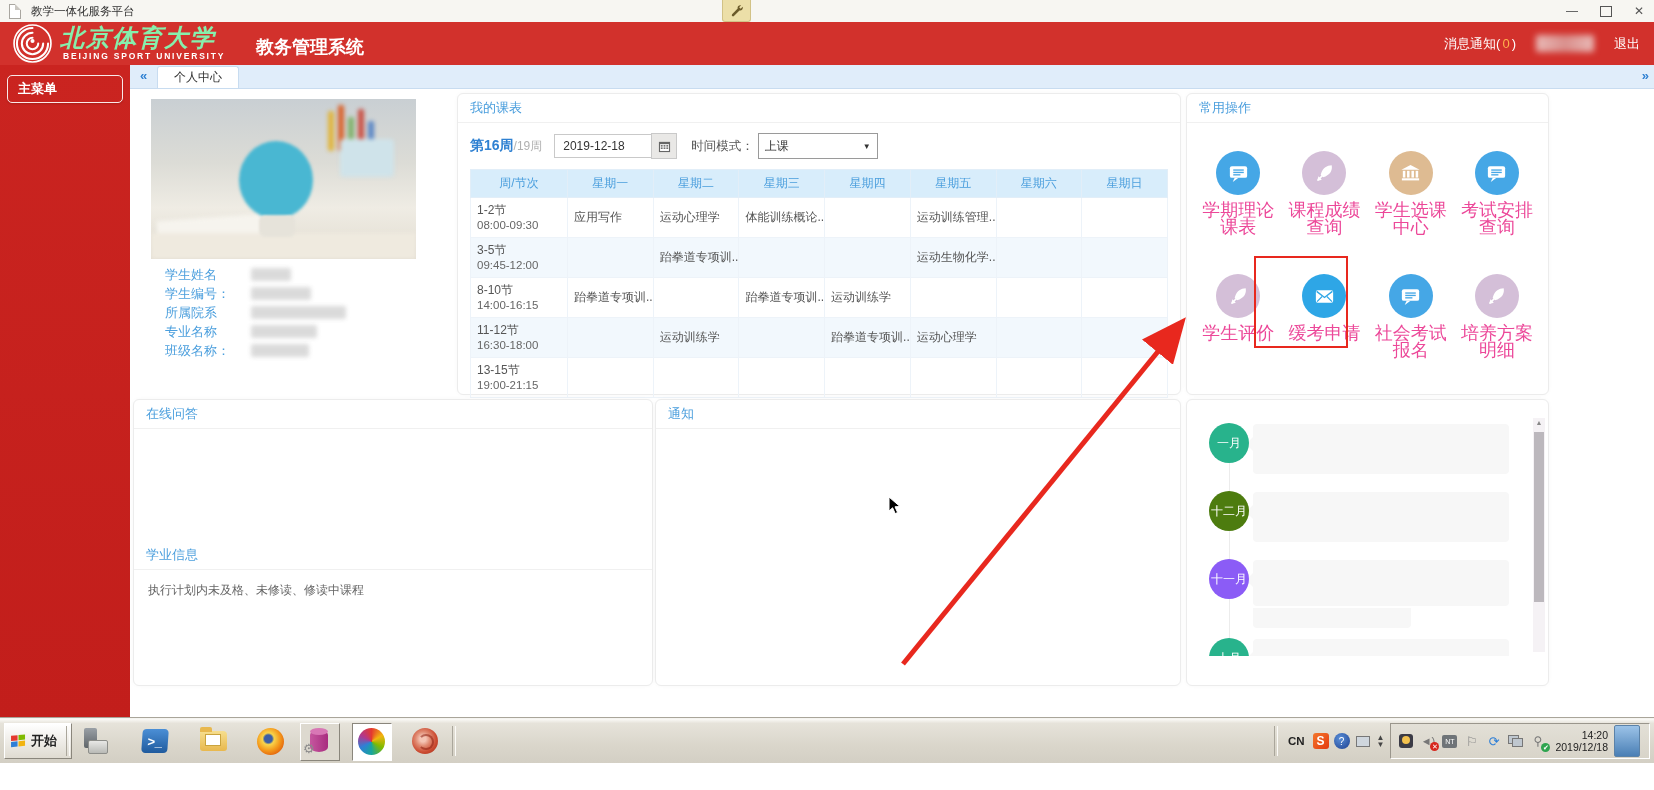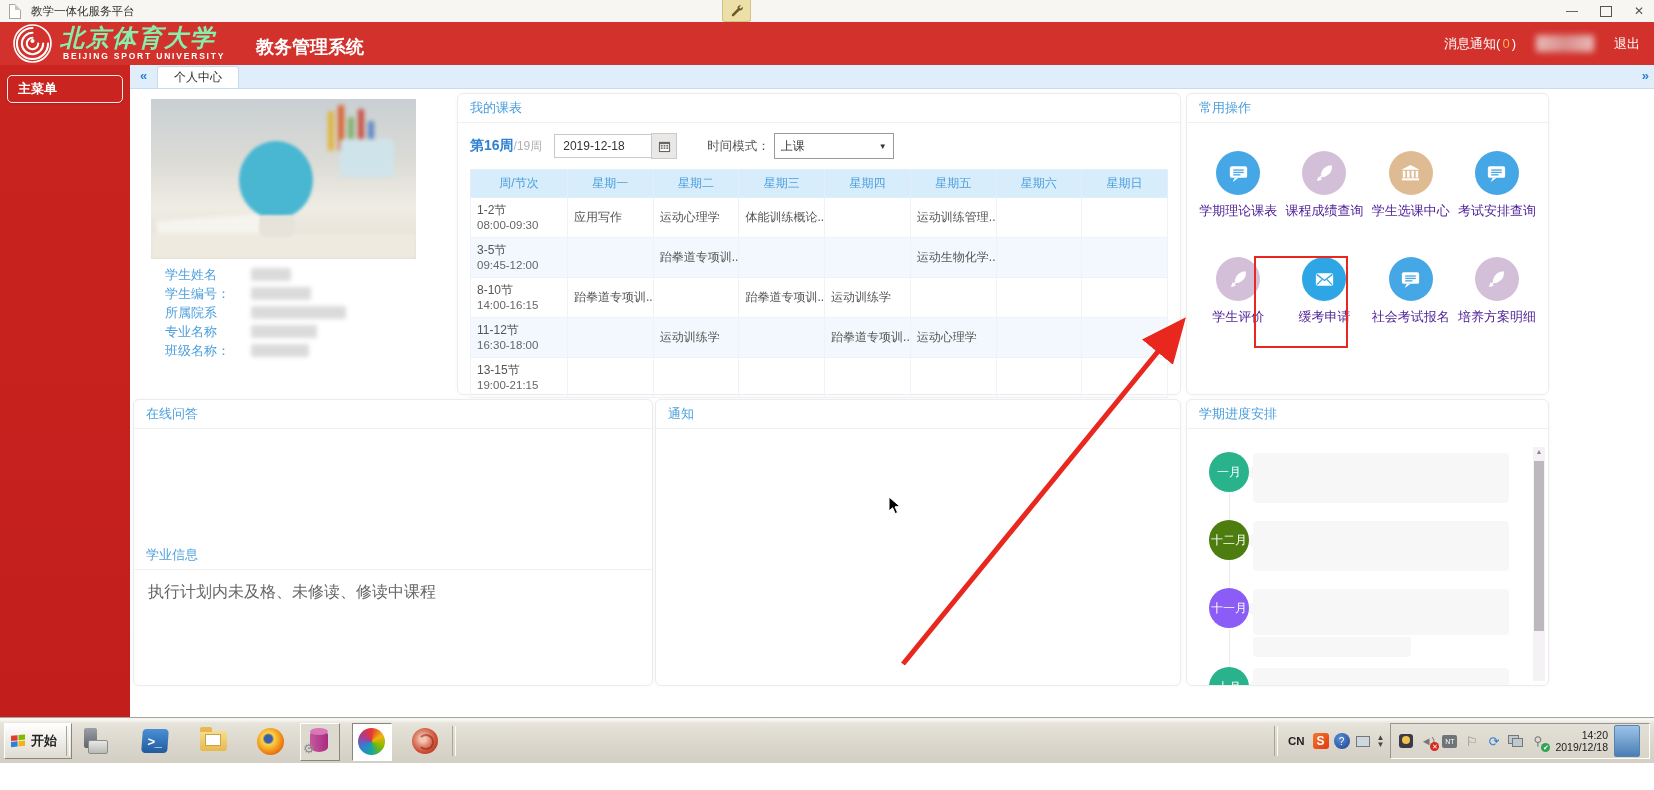--- a/index.html
+++ b/index.html
@@ -71,39 +71,39 @@
   .pf-row:nth-child(5) .pf-value-blur{width:58px;}
   
   .tt-body{padding:6px 12px 0 12px;}
   .tt-controls{display:flex;align-items:center;margin:4px 0 10px 0;}
   .week-cur{color:#2f81d2;font-size:14px;font-weight:bold;}
   .week-tot{color:#b0b0b0;font-size:12px;margin-right:12px;}
   .date-input{width:88px;height:22px;border:1px solid #c9c9c9;font-size:12px;color:#333;
               display:inline-flex;align-items:center;padding-left:8px;background:#fff;cursor:text;}
   .cal-btn{width:24px;height:24px;background:#e9e8e6;border:1px solid #c9c9c9;margin-left:-1px;
            display:inline-flex;align-items:center;justify-content:center;cursor:pointer;}
-  .mode-label{font-size:12.5px;color:#555;margin-left:30px;margin-right:4px;}
+  .mode-label{font-size:12.5px;color:#555;margin-left:14px;margin-right:4px;}
   .mode-select{width:106px;height:24px;border:1px solid #9a9a9a;font-size:12px;color:#333;background:#fff;
                display:inline-flex;align-items:center;justify-content:space-between;padding:0 6px;cursor:pointer;}
   .mode-caret{font-size:8px;color:#333;}
   table.tt{border-collapse:collapse;width:698px;table-layout:fixed;}
   table.tt th{background:#d8edfb;color:#4a9edd;font-weight:normal;font-size:12px;height:25px;border:1px solid #e2eef8;}
   table.tt th:first-child{width:94px;}
   table.tt td{border:1px solid #edf3f9;height:35px;font-size:12px;color:#555;padding:2px 6px;vertical-align:middle;overflow:hidden;white-space:nowrap;}
   table.tt tbody tr:nth-child(even) td{background:#f2f8fd;}
   .slot-name{font-size:12px;color:#555;line-height:15px;}
   .slot-time{font-size:11.5px;color:#666;line-height:15px;}
   
   .qa-grid{display:grid;grid-template-columns:repeat(4,1fr);row-gap:38px;padding:28px 8px 0 8px;justify-items:center;}
   .qa-item{width:84px;text-align:center;cursor:pointer;}
   .qa-circle{width:44px;height:44px;border-radius:50%;margin:0 auto 7px auto;display:flex;align-items:center;justify-content:center;}
-  .qa-label{font-size:13px;color:#4c1d95;line-height:17px;}
+  .qa-label{font-size:18px;color:#ec4899;line-height:17px;}
   
   .qa-empty{height:112px;}
-  .acad-text{padding:12px 14px;font-size:16px;color:#666;}
+  .acad-text{padding:12px 14px;font-size:12px;color:#666;}
   
   .prog-body{position:relative;height:256px;overflow:hidden;}
   .prog-line{position:absolute;left:42px;top:28px;bottom:0;width:1px;background:#ececec;}
   .month-badge{position:absolute;left:22px;width:40px;height:40px;border-radius:50%;color:#fff;font-size:12px;
                display:flex;align-items:center;justify-content:center;z-index:2;}
   .month-bubble{position:absolute;left:66px;width:256px;background:#f7f7f7;border-radius:4px;}
   .month-bubble:before{content:"";position:absolute;left:-7px;top:13px;border-top:7px solid transparent;
                        border-bottom:7px solid transparent;border-right:7px solid #f7f7f7;}
   .month-bubble-extra{position:absolute;left:66px;width:158px;background:#f7f7f7;border-radius:0 0 4px 4px;}
   .prog-scroll{position:absolute;right:3px;top:18px;bottom:4px;width:12px;background:#f5f2f5;cursor:pointer;}
@@ -471,21 +471,20 @@
   <div class="qa-empty"></div>
   <div class="panel-hd">学业信息</div>
   <div class="acad-text">执行计划内未及格、未修读、修读中课程</div>
 </div>
 
 <div class="panel panel-notice">
   <div class="panel-hd">通知</div>
 </div>
 
 <div class="panel panel-progress">
-  <div class="panel-hd">学期进度安排</div>
   <div class="prog-body">
     <div class="prog-line"></div>
     <div class="prog-scroll">
       <div class="up">▲</div>
       <div class="prog-thumb"></div>
     </div>
   <div class="month-badge" style="top: 23px; background: rgb(40, 179, 140);">一月</div>
       <div class="month-bubble" style="top: 24px; height: 50px;"></div>
       <div class="month-badge" style="top: 91px; background: #4d7c0f;">十二月</div>
       <div class="month-bubble" style="top: 92px; height: 50px;"></div>

